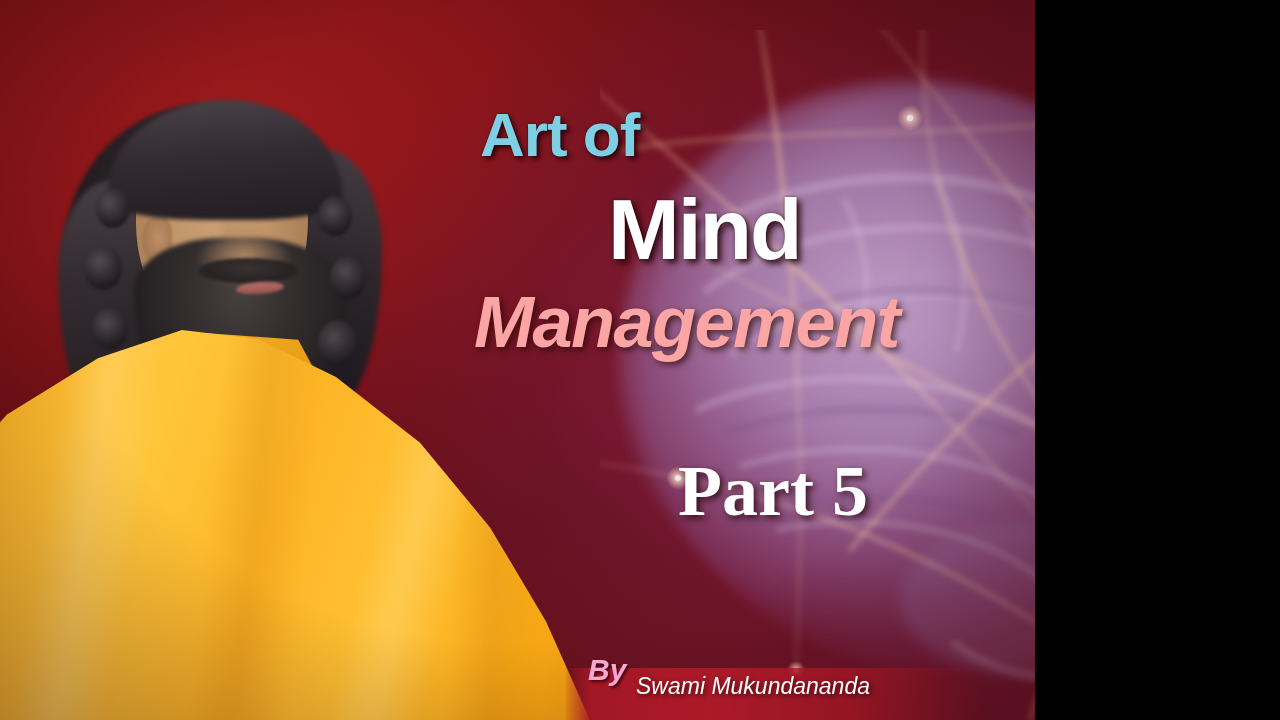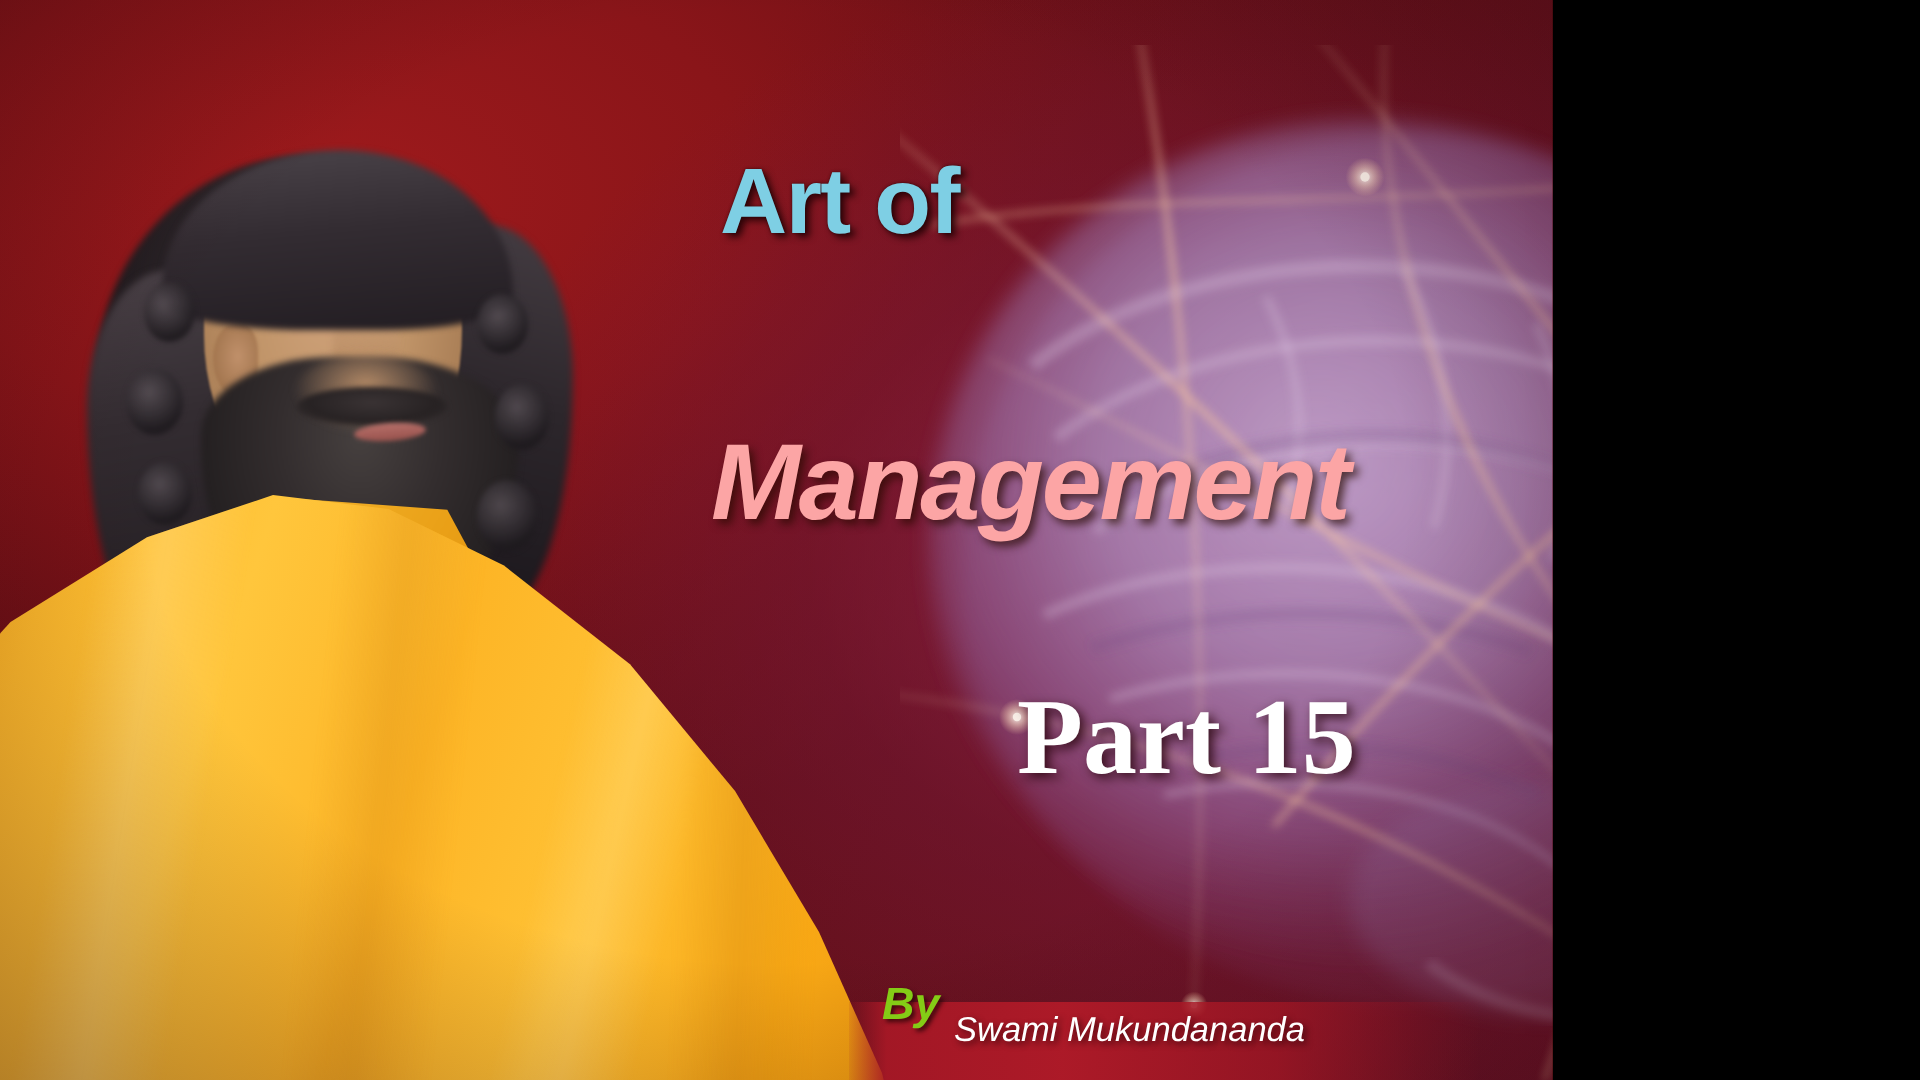--- a/index.html
+++ b/index.html
@@ -289,21 +289,21 @@
         rgba(160,22,36,0.80) 68%,
         rgba(140,20,34,0.30) 90%,
         rgba(130,18,32,0.0) 100%);
   }
   .byline-by {
     position: absolute;
     left: 588px; top: 655px;
     font-size: 30px;
     font-weight: bold;
     font-style: italic;
-    color: #84cc16;
+    color: #f9a8d4;
     text-shadow: 2px 2px 3px rgba(40,4,8,0.8);
     line-height: 1;
   }
   .byline-name {
     position: absolute;
     left: 636px; top: 675px;
     font-size: 23px;
     font-style: italic;
     color: #ffffff;
     text-shadow: 2px 2px 4px rgba(40,4,8,0.75);
@@ -439,22 +439,23 @@
 
     <div class="robe-collar"></div>
     <div class="robe"></div>
     <div class="robe-folds"></div>
   </div>
 
   <div class="bg-vignette"></div>
 
   <div class="title-art">Art of</div>
 
+  <div class="title-mind">Mind</div>
 
   <div class="title-management">Management</div>
 
-  <div class="title-part">Part 15</div>
+  <div class="title-part">Part 5</div>
 
   <div class="byline-banner"></div>
   <div class="byline-by">By</div>
   <div class="byline-name">Swami Mukundananda</div>
 
 </div>
 
 </body></html>

